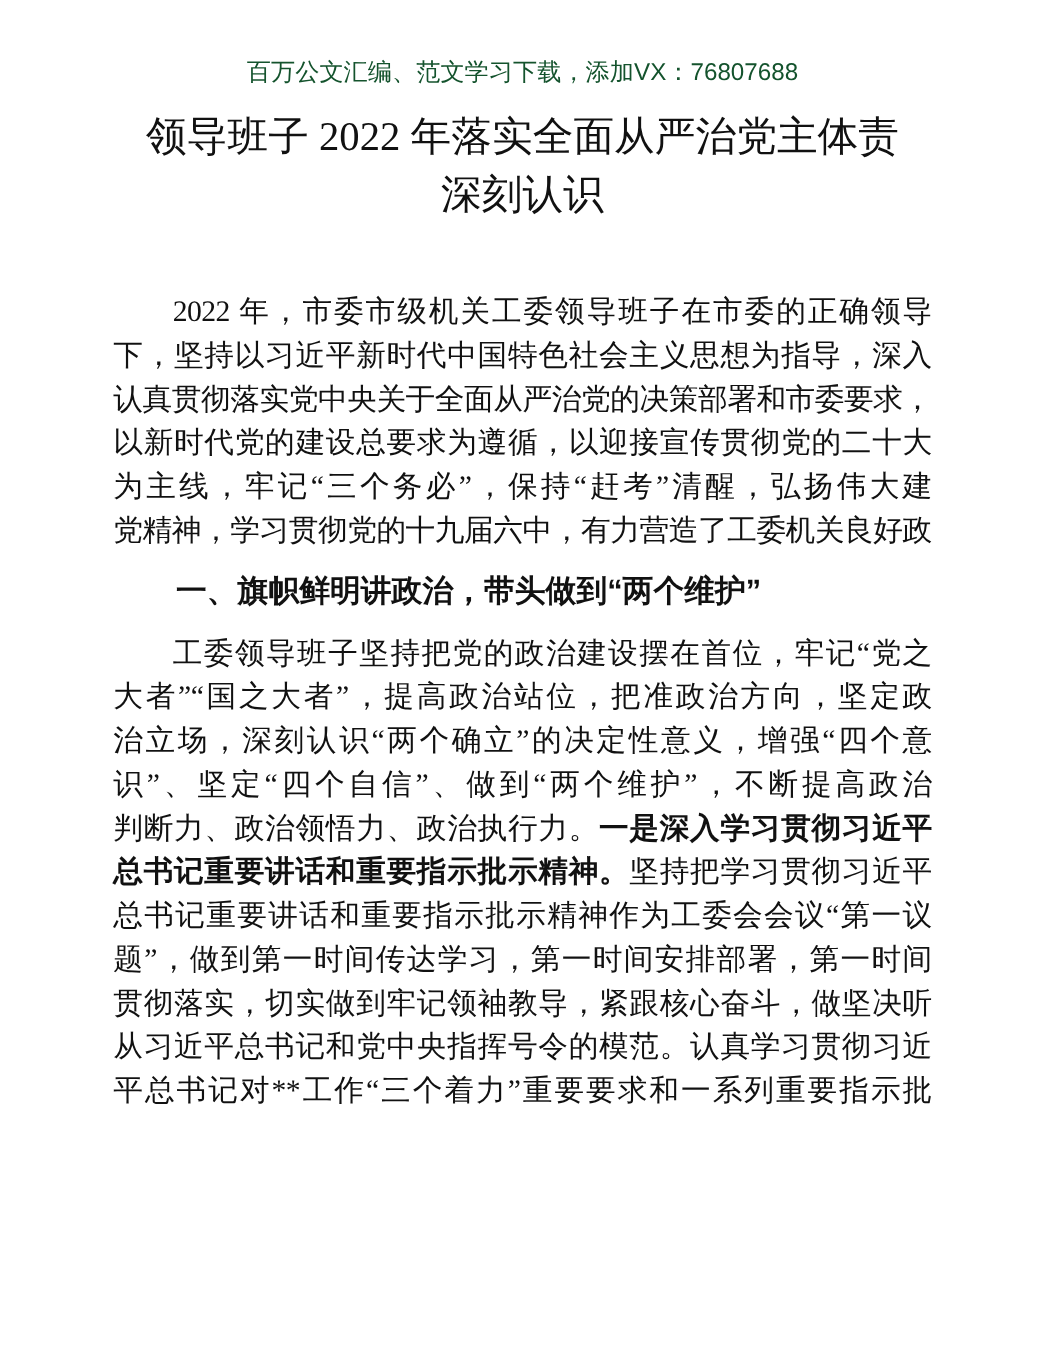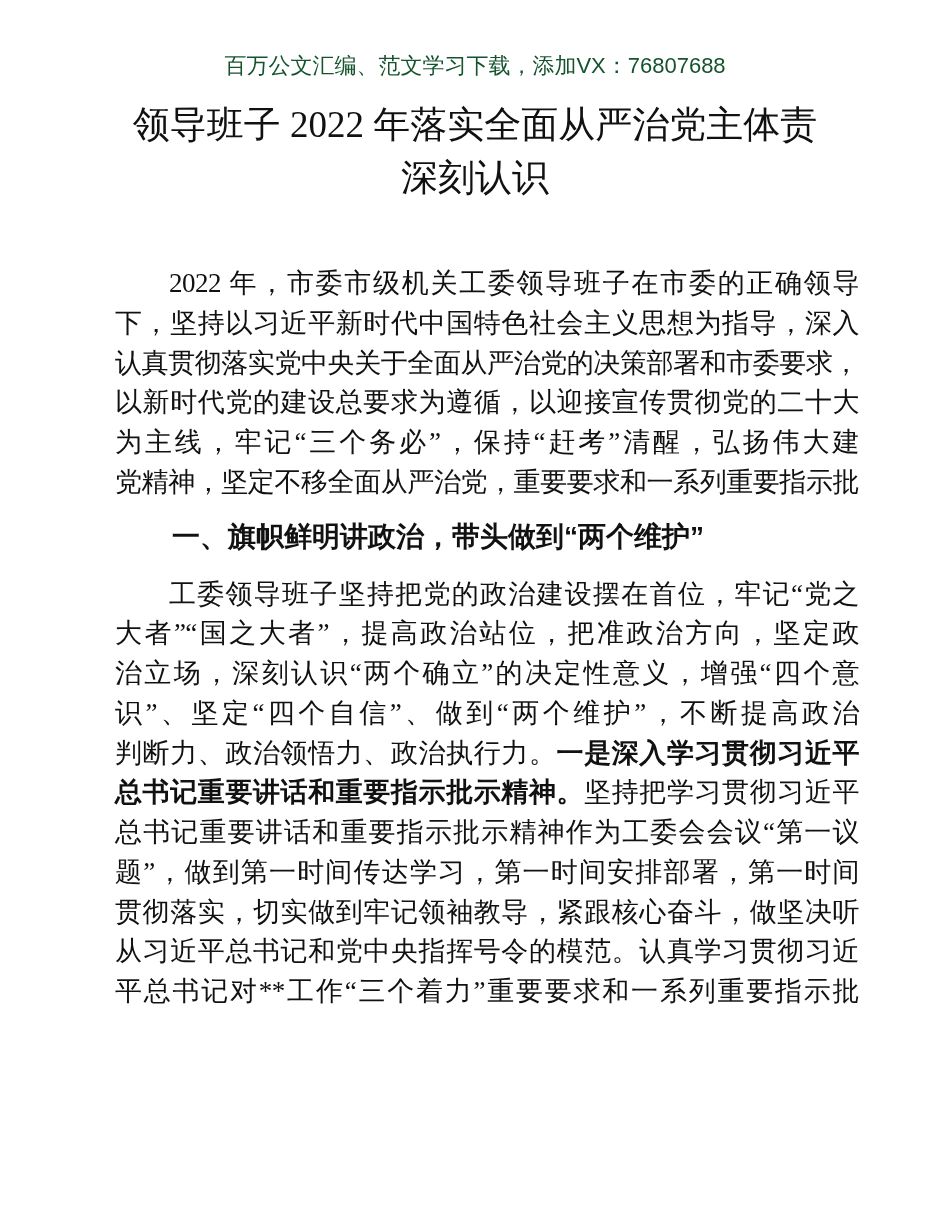--- a/index.html
+++ b/index.html
@@ -23,21 +23,20 @@
     position:absolute;top:98px;left:103px;width:744px;
     text-align:center;
     font-weight:normal;
     font-size:37px;line-height:53px;
     font-family:"Liberation Serif","DejaVu Serif",serif;
   }
   .doc{
     position:absolute;top:264px;left:103px;width:744px;
     font-size:27px;line-height:39.75px;
     letter-spacing:-0.5px;
-    margin-left:12px;
   }
   .para{margin:0;}
   .line{
     height:39.75px;
     text-align:justify;
     text-align-last:justify;
     white-space:nowrap;
   }
   .line.last{
     text-align:left;
@@ -69,21 +68,21 @@
     <div>深刻认识</div>
   </div>
 
   <div class="doc">
       <div class="para">
         <div class="line indent"><span class="seg">2022 年，市委市级机关工委领导班子在市委的正确领导</span></div>
         <div class="line"><span class="seg">下，坚持以习近平新时代中国特色社会主义思想为指导，深入</span></div>
         <div class="line"><span class="seg">认真贯彻落实党中央关于全面从严治党的决策部署和市委要求，</span></div>
         <div class="line"><span class="seg">以新时代党的建设总要求为遵循，以迎接宣传贯彻党的二十大</span></div>
         <div class="line"><span class="seg">为主线，牢记“三个务必”，保持“赶考”清醒，弘扬伟大建</span></div>
-        <div class="line"><span class="seg">党精神，坚定不移全面从严治党，重要要求和一系列重要指示批</span></div>
+        <div class="line"><span class="seg">党精神，学习贯彻党的十九届六中，有力营造了工委机关良好政</span></div>
       </div>
       <div class="heading">一、旗帜鲜明讲政治，带头做到“两个维护”</div>
       <div class="para">
         <div class="line indent"><span class="seg">工委领导班子坚持把党的政治建设摆在首位，牢记“党之</span></div>
         <div class="line"><span class="seg">大者”“国之大者”，提高政治站位，把准政治方向，坚定政</span></div>
         <div class="line"><span class="seg">治立场，深刻认识“两个确立”的决定性意义，增强“四个意</span></div>
         <div class="line"><span class="seg">识”、坚定“四个自信”、做到“两个维护”，不断提高政治</span></div>
         <div class="line"><span class="seg">判断力、政治领悟力、政治执行力。</span><span class="seg bold">一是深入学习贯彻习近平</span></div>
         <div class="line"><span class="seg bold">总书记重要讲话和重要指示批示精神。</span><span class="seg">坚持把学习贯彻习近平</span></div>
         <div class="line"><span class="seg">总书记重要讲话和重要指示批示精神作为工委会会议“第一议</span></div>

